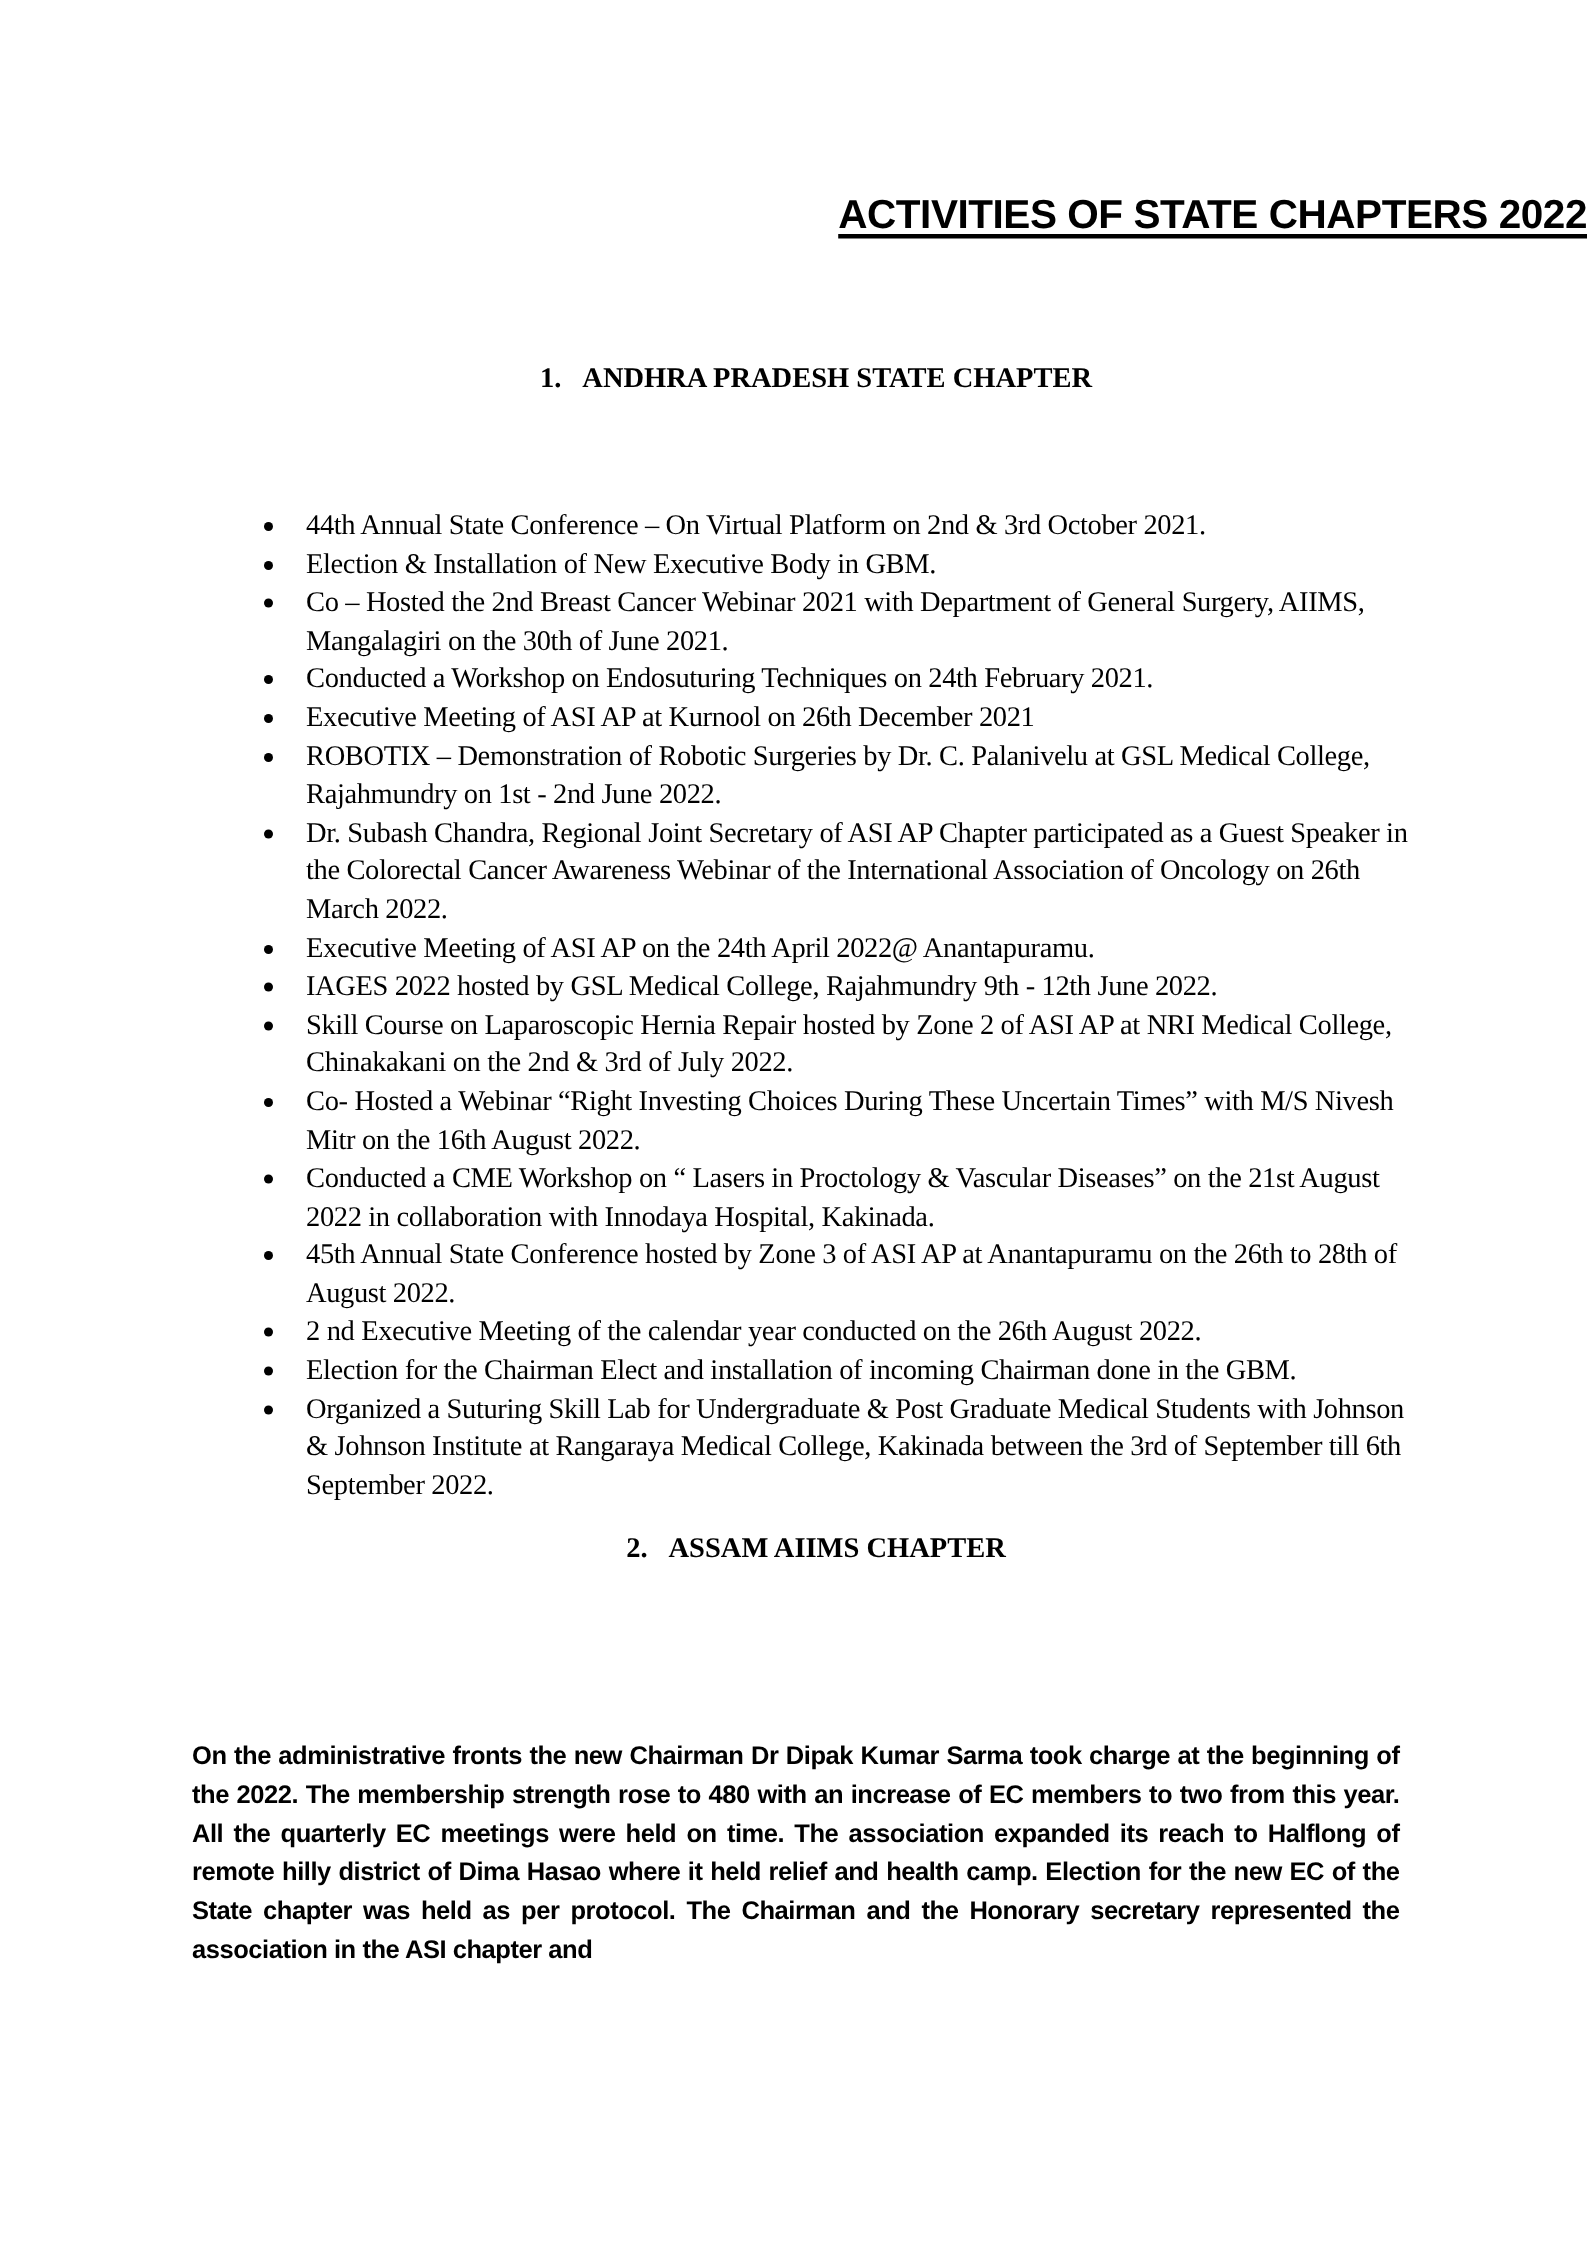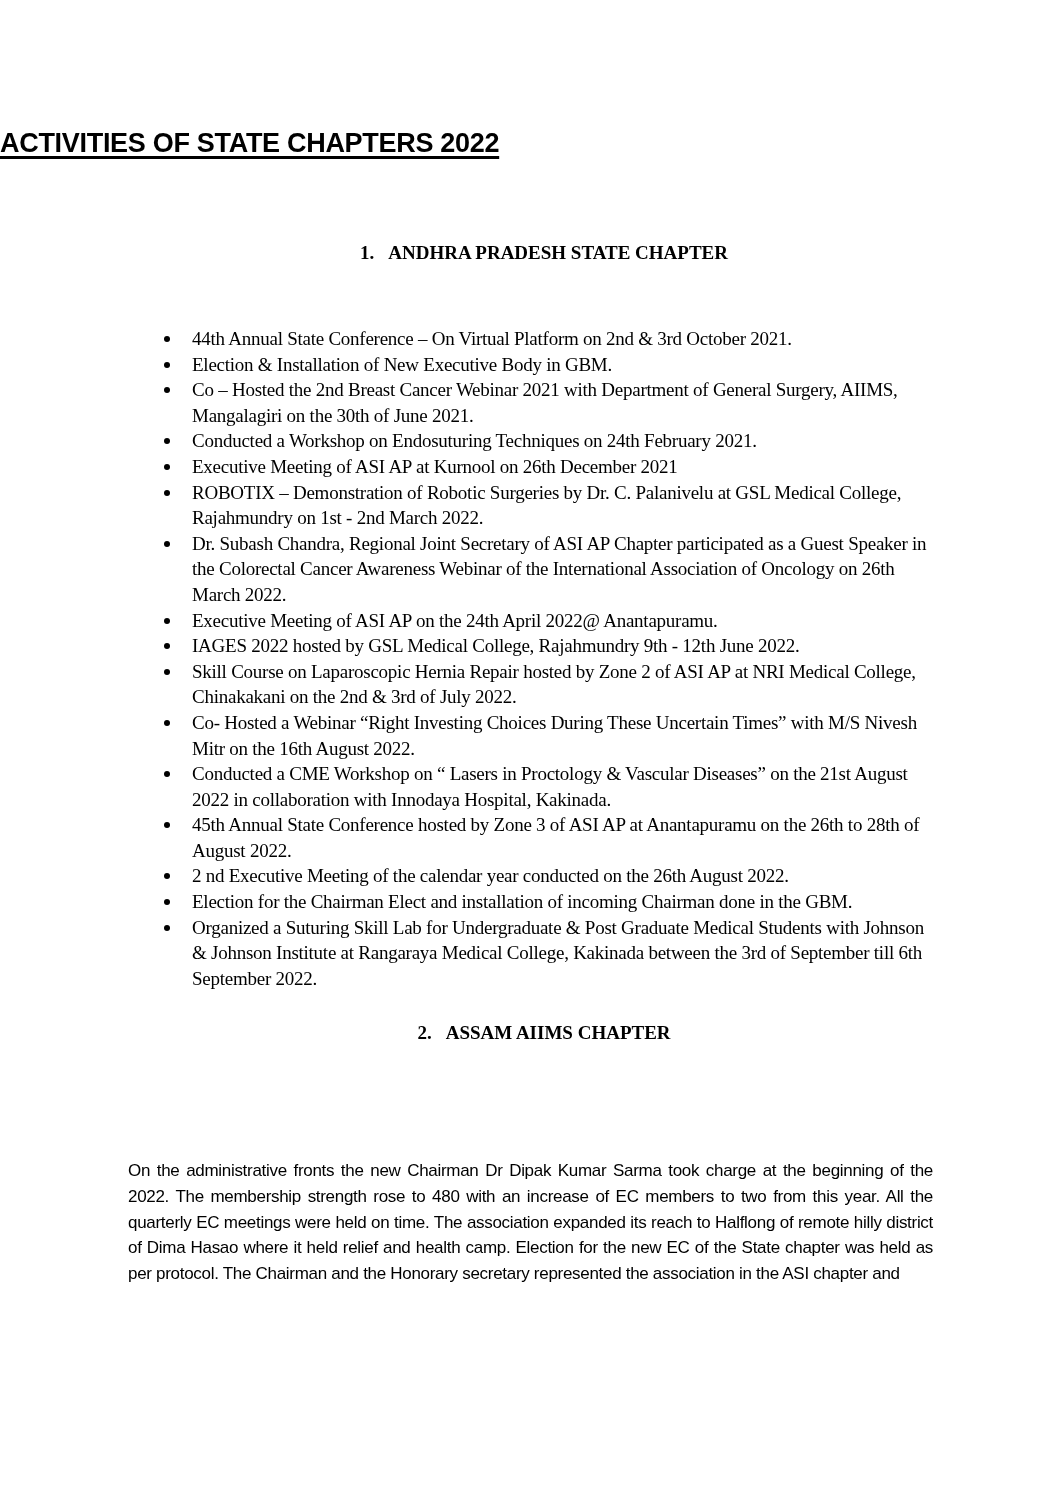--- a/index.html
+++ b/index.html
@@ -1,67 +1,67 @@
 <!DOCTYPE html>
 <html><head>
   <meta charset="utf-8">
   <style>
     html, body { margin: 0; padding: 0; background: #ffffff; }
     body { width: 1058px; height: 1497px; position: relative; overflow: hidden; color: #000; }
     .page { position: absolute; left: 0; top: 0; width: 1058px; height: 1497px; background: #fff; }
     .title {
-      position: absolute; left: 0; width: 1058px; top: 128px; text-align: left;
+      position: absolute; left: 0; width: 1058px; top: 128px; text-align: right;
       font-family: "Liberation Sans", sans-serif; font-weight: bold; font-size: 27px;
       letter-spacing: -0.3px;
     }
     .title span { text-decoration: underline; text-decoration-thickness: 3px; text-underline-offset: 4px; }
     .sec-head {
       position: absolute; left: 0; width: 1058px; text-align: center;
       font-family: "Liberation Serif", serif; font-weight: bold; font-size: 19px;
     }
     .sec-head .num { margin-right: 14px; }
     #sec1-head { top: 242px; left: 15px; }
     #sec2-head { top: 1022px; left: 15px; }
     ul.bullets {
-      position: absolute; left: 164px; top: 326px; width: 770px; margin: 0; padding: 0; list-style: none;
+      position: absolute; left: 164px; top: 326px; width: 770px; margin: 12px; padding: 0; list-style: none;
       font-family: "Liberation Serif", serif; font-size: 19px; line-height: 25.6px; letter-spacing: -0.25px;
     }
     ul.bullets li { position: relative; padding-left: 28px; margin: 0; }
     ul.bullets li::before {
       content: ""; position: absolute; left: 0; top: 10px; width: 6px; height: 6px; border-radius: 50%; background: #000;
     }
     .assam-intro {
       position: absolute; left: 128px; top: 1112px; width: 805px;
       font-family: "Liberation Sans", sans-serif; font-size: 17px; letter-spacing: -0.4px;
     }
     .assam-body {
       position: absolute; left: 128px; top: 1158px; width: 805px;
       font-family: "Liberation Sans", sans-serif; font-size: 17px; line-height: 25.8px;
-      text-align: justify; letter-spacing: -0.3px;
+      text-align: justify; letter-spacing: -0.3px; font-weight: bold;
     }
   </style>
 </head>
 <body>
 
 <div class="page">
   <div class="title">
     <span>ACTIVITIES OF STATE CHAPTERS 2022</span>
   </div>
 
   <div class="sec-head" id="sec1-head">
     <span class="num">1.</span><span>ANDHRA PRADESH STATE CHAPTER</span>
   </div>
 
   <ul class="bullets">
     <li>44th Annual State Conference – On Virtual Platform on 2nd &amp; 3rd October 2021.</li>
     <li>Election &amp; Installation of New Executive Body in GBM.</li>
     <li>Co – Hosted the 2nd Breast Cancer Webinar 2021 with Department of General Surgery, AIIMS, Mangalagiri on the 30th of June 2021.</li>
     <li>Conducted a Workshop on Endosuturing Techniques on 24th February 2021.</li>
     <li>Executive Meeting of ASI AP at Kurnool on 26th December 2021</li>
-    <li>ROBOTIX – Demonstration of Robotic Surgeries by Dr. C. Palanivelu at GSL Medical College, Rajahmundry on 1st - 2nd March 2022.</li>
+    <li>ROBOTIX – Demonstration of Robotic Surgeries by Dr. C. Palanivelu at GSL Medical College, Rajahmundry on 1st - 2nd June 2022.</li>
     <li>Dr. Subash Chandra, Regional Joint Secretary of ASI AP Chapter participated as a Guest Speaker in the Colorectal Cancer Awareness Webinar of the International Association of Oncology on 26th March 2022.</li>
     <li>Executive Meeting of ASI AP on the 24th April 2022@ Anantapuramu.</li>
     <li>IAGES 2022 hosted by GSL Medical College, Rajahmundry 9th - 12th June 2022.</li>
     <li>Skill Course on Laparoscopic Hernia Repair hosted by Zone 2 of ASI AP at NRI Medical College, Chinakakani on the 2nd &amp; 3rd of July 2022.</li>
     <li>Co- Hosted a Webinar “Right Investing Choices During These Uncertain Times” with M/S Nivesh Mitr on the 16th August 2022.</li>
     <li>Conducted a CME Workshop on “ Lasers in Proctology &amp; Vascular Diseases” on the 21st August 2022 in collaboration with Innodaya Hospital, Kakinada.</li>
     <li>45th Annual State Conference hosted by Zone 3 of ASI AP at Anantapuramu on the 26th to 28th of August 2022.</li>
     <li>2 nd Executive Meeting of the calendar year conducted on the 26th August 2022.</li>
     <li>Election for the Chairman Elect and installation of incoming Chairman done in the GBM.</li>
     <li>Organized a Suturing Skill Lab for Undergraduate &amp; Post Graduate Medical Students with Johnson &amp; Johnson Institute at Rangaraya Medical College, Kakinada between the 3rd of September till 6th September 2022.</li>

